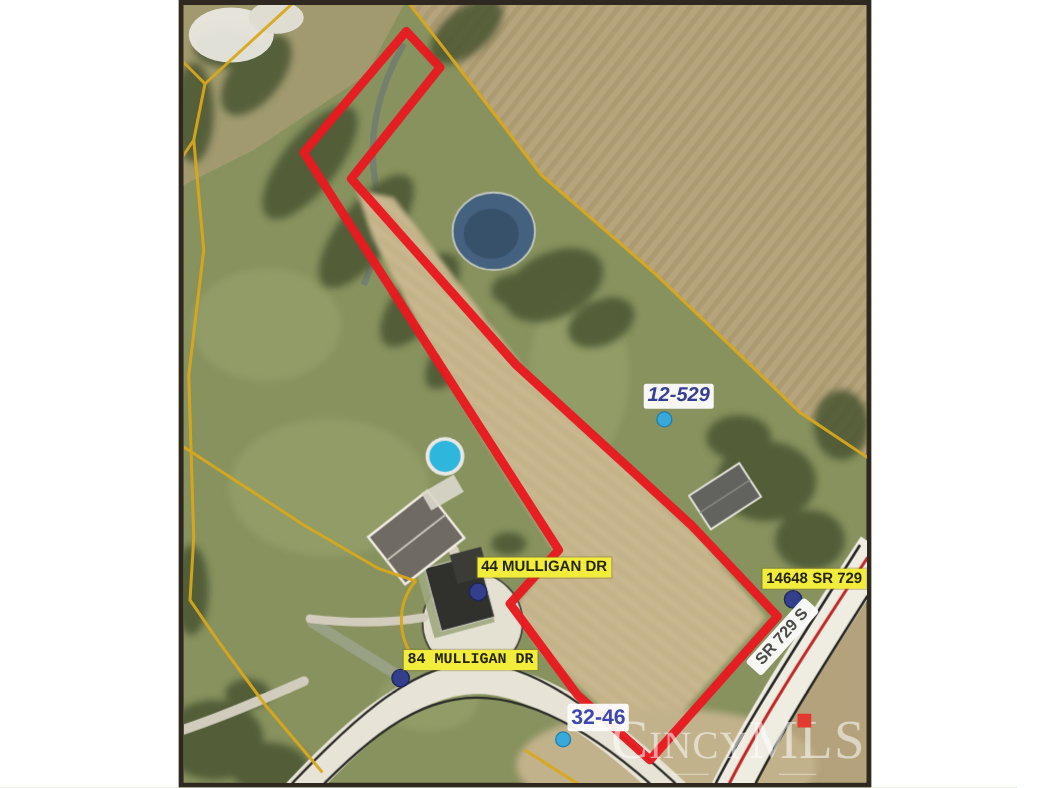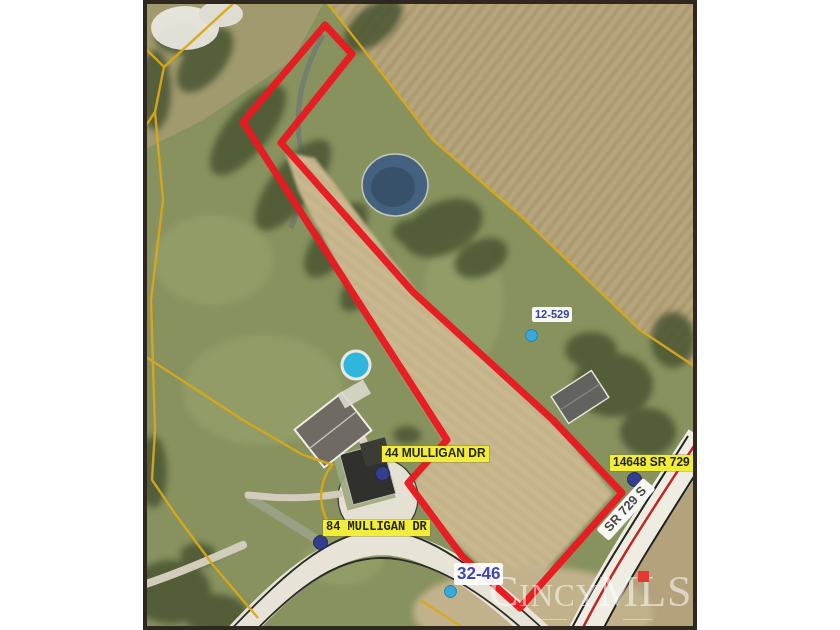--- a/index.html
+++ b/index.html
@@ -9,21 +9,21 @@
   #photo{position:absolute;left:143px;top:0;width:554px;height:630px;box-sizing:border-box;
     border:4px solid #2e2821;overflow:hidden;background:#87925e;}
   #photo svg{position:absolute;left:-4px;top:-4px;}
   
   .lbl{position:absolute;white-space:nowrap;font-weight:bold;line-height:1.15;padding:1px 3px;z-index:30;}
   .lbl.yellow{background:#f2ec3a;color:#25250f;font-size:12px;box-shadow:0 0 0 1px rgba(130,118,20,.35);}
   .lbl.white{background:rgba(253,253,253,.95);color:#353f94;border-radius:2px;}
   #lbl-56{left:235px;top:442px;}
   #lbl-84{left:176px;top:516px;font-family:Liberation Mono, monospace;}
   #lbl-12786{left:463px;top:451px;max-width:89px;overflow:hidden;}
-  #lbl-12529{left:385px;top:303px;font-size:11px;}
+  #lbl-12529{left:368px;top:303px;font-size:16px;font-style:italic;}
   #lbl-3246{left:307px;top:559px;font-size:17px;color:#3d47ad;}
   #lbl-sr729{left:444px;top:497px;font-size:13px;color:#4a4a48;background:rgba(255,255,255,.93);
     border-radius:3px;padding:1px 7px;transform:rotate(-48deg);transform-origin:center;}
   
   .dot{position:absolute;width:13px;height:13px;border-radius:50%;background:#333e8c;
     border:1px solid #1e2757;z-index:25;}
   .dot.cyan{width:11px;height:11px;background:#38a9d8;border-color:#1d7fae;}
   #dot-56{left:228px;top:462px;}
   #dot-84{left:166px;top:531px;}
   #dot-12786{left:480px;top:468px;}

